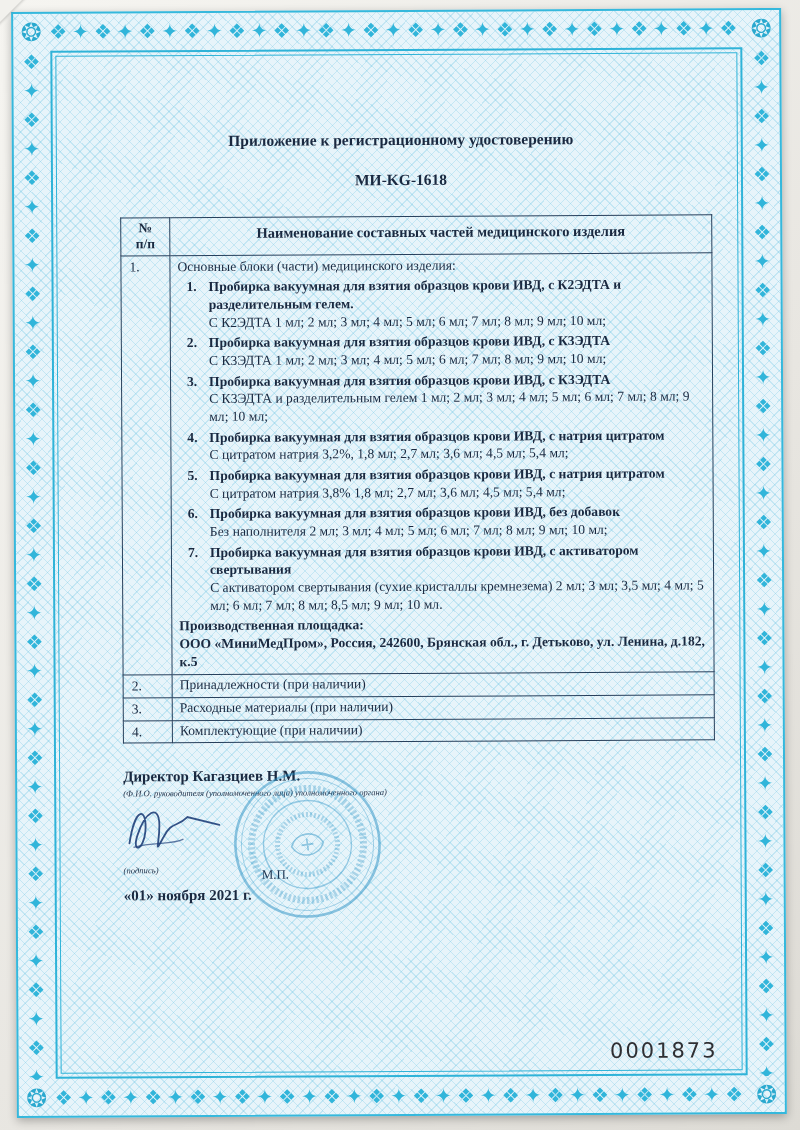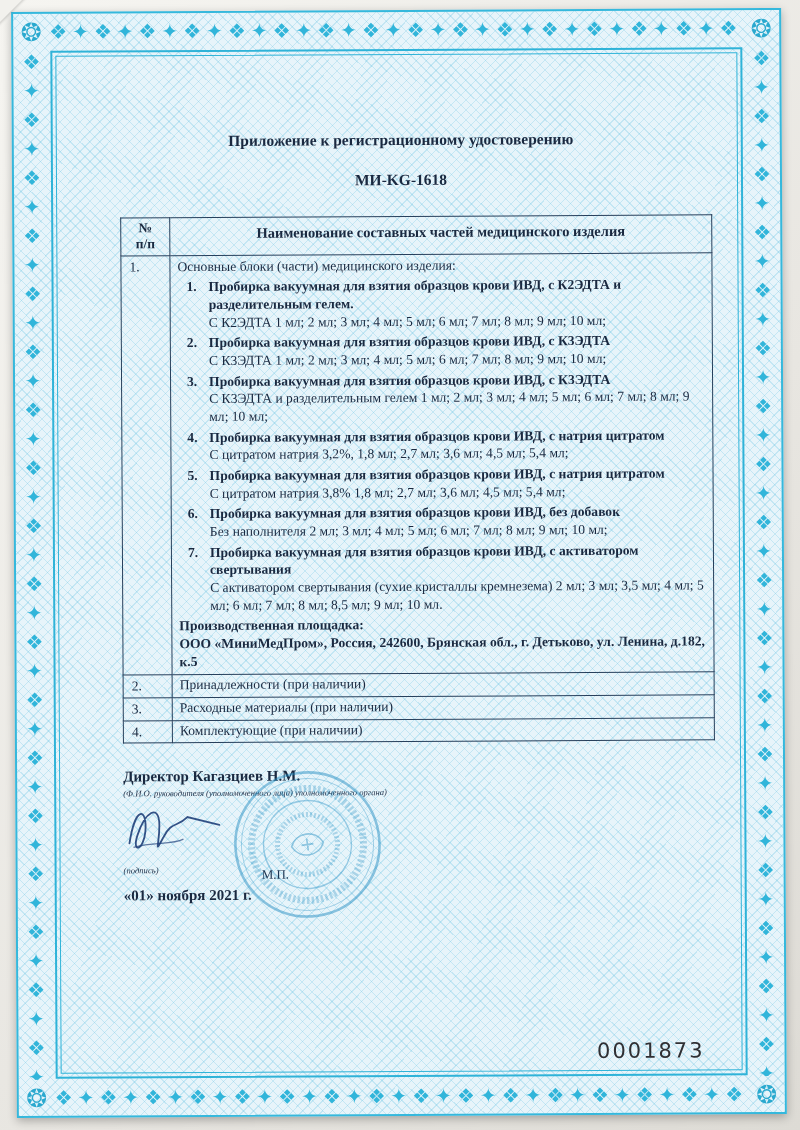--- a/index.html
+++ b/index.html
@@ -77,21 +77,21 @@
   .director{font-weight:bold;font-size:15px;}
   .fio-note{font-size:8.6px;font-style:italic;color:#24344c;margin-top:1px;}
   .sig-area{position:relative;height:62px;margin-top:4px;}
   .signature-svg{position:absolute;left:0;top:-8px;}
   .mp{position:absolute;left:138px;top:24px;font-size:13px;color:#1c3350;z-index:2;margin-top:40px;}
   .stamp{position:absolute;left:108px;top:-34px;width:152px;height:152px;z-index:1;
          transform:rotate(-8deg);opacity:0.85;}
   .podpis-note{font-size:8.6px;font-style:italic;color:#24344c;position:relative;z-index:2;}
   .date{font-weight:bold;font-size:15px;margin-top:10px;position:relative;z-index:2;}
   .serial{
-    position:absolute;right:80px;bottom:50px;
+    position:absolute;right:67px;bottom:50px;
     font-family:"DejaVu Sans", sans-serif;font-size:21px;letter-spacing:2px;
     color:#2f2f33;z-index:3;
   }
 </style>
 </head>
 <body>
 
 <div class="scan">
   <div class="page">
 

